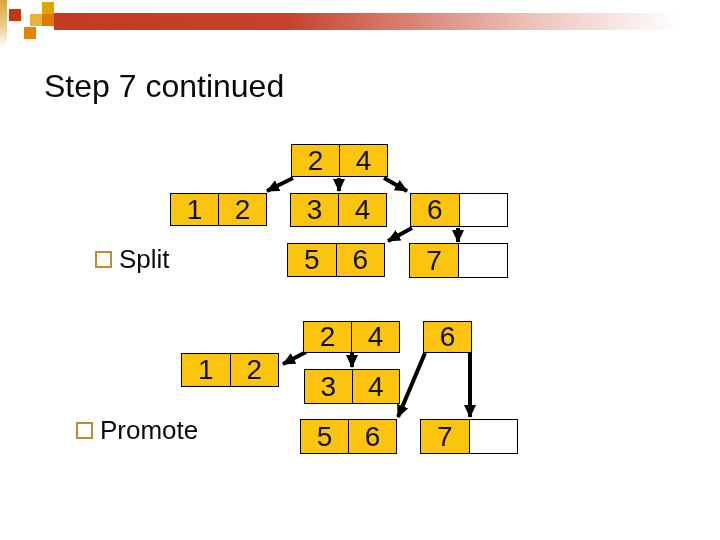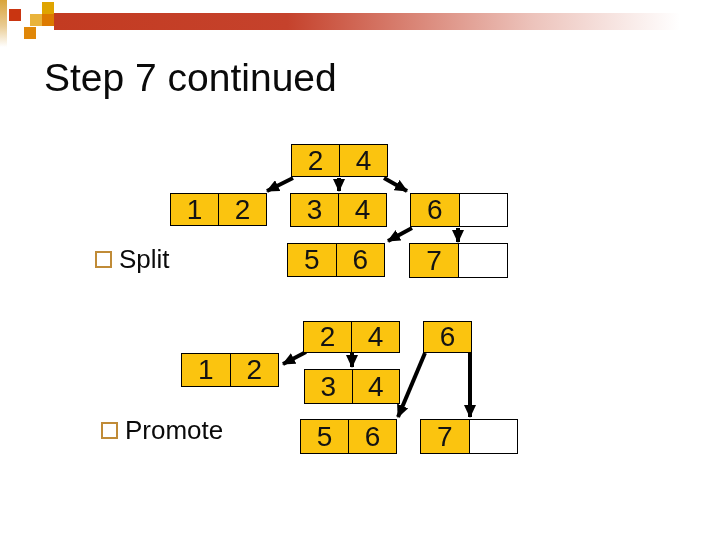--- a/index.html
+++ b/index.html
@@ -8,21 +8,21 @@
 
   
   .top-strip{position:absolute;left:0;top:0;width:7px;height:47px;
              background:linear-gradient(to bottom,#D9A53B 0%,#E9CB92 55%,#ffffff 100%);}
   .top-bar{position:absolute;left:54px;top:13px;width:666px;height:17px;
            background:linear-gradient(to right,var(--barred,#C33B21) 0%,#C5422C 35%,
                       rgba(198,70,46,.32) 72%,rgba(255,255,255,0) 94%);}
   .decor-sq{position:absolute;}
 
   
-  #title{position:absolute;left:44px;top:56px;font-size:39px;line-height:1.15;
+  #title{position:absolute;left:44px;top:68px;font-size:32px;line-height:1.15;
          font-weight:400;color:#0a0a0a;white-space:nowrap;}
 
   
   .bullet{position:absolute;display:flex;align-items:center;gap:7px;padding-left:12px;}
   .bullet-sq{width:13px;height:13px;border:2px solid var(--bullet,#C08B37);background:#fff;flex:0 0 auto;}
   .bullet-label{font-size:26px;color:#0a0a0a;white-space:nowrap;}
 
   
   .tree-node{position:absolute;display:flex;box-sizing:border-box;}
   .cell{flex:1;display:flex;align-items:center;justify-content:center;
@@ -49,21 +49,21 @@
       <div class="decor-sq" style="left: 42px; top: 14px; width: 12px; height: 12px; background: rgb(221, 122, 0);"></div>
       <div class="decor-sq" style="left: 24px; top: 27px; width: 12px; height: 12px; background: rgb(224, 135, 8);"></div>
     </div>
 
   <div id="title">Step 7 continued</div>
 
   <div class="bullet" style="left:83px;top:246px;height:26px;">
     <span class="bullet-sq"></span>
     <span class="bullet-label">Split</span>
   </div>
-  <div class="bullet" style="left:89px;top:417px;height:26px;">
+  <div class="bullet" style="left:64px;top:417px;height:26px;">
     <span class="bullet-sq"></span>
     <span class="bullet-label">Promote</span>
   </div>
 
   <svg id="arrow-svg">
     <defs>
       <marker id="ah" markerUnits="userSpaceOnUse" markerWidth="13" markerHeight="12" refX="12" refY="6" orient="auto">
         <path d="M0,0 L13,6 L0,12 Z" fill="#000"></path>
       </marker>
     </defs>

